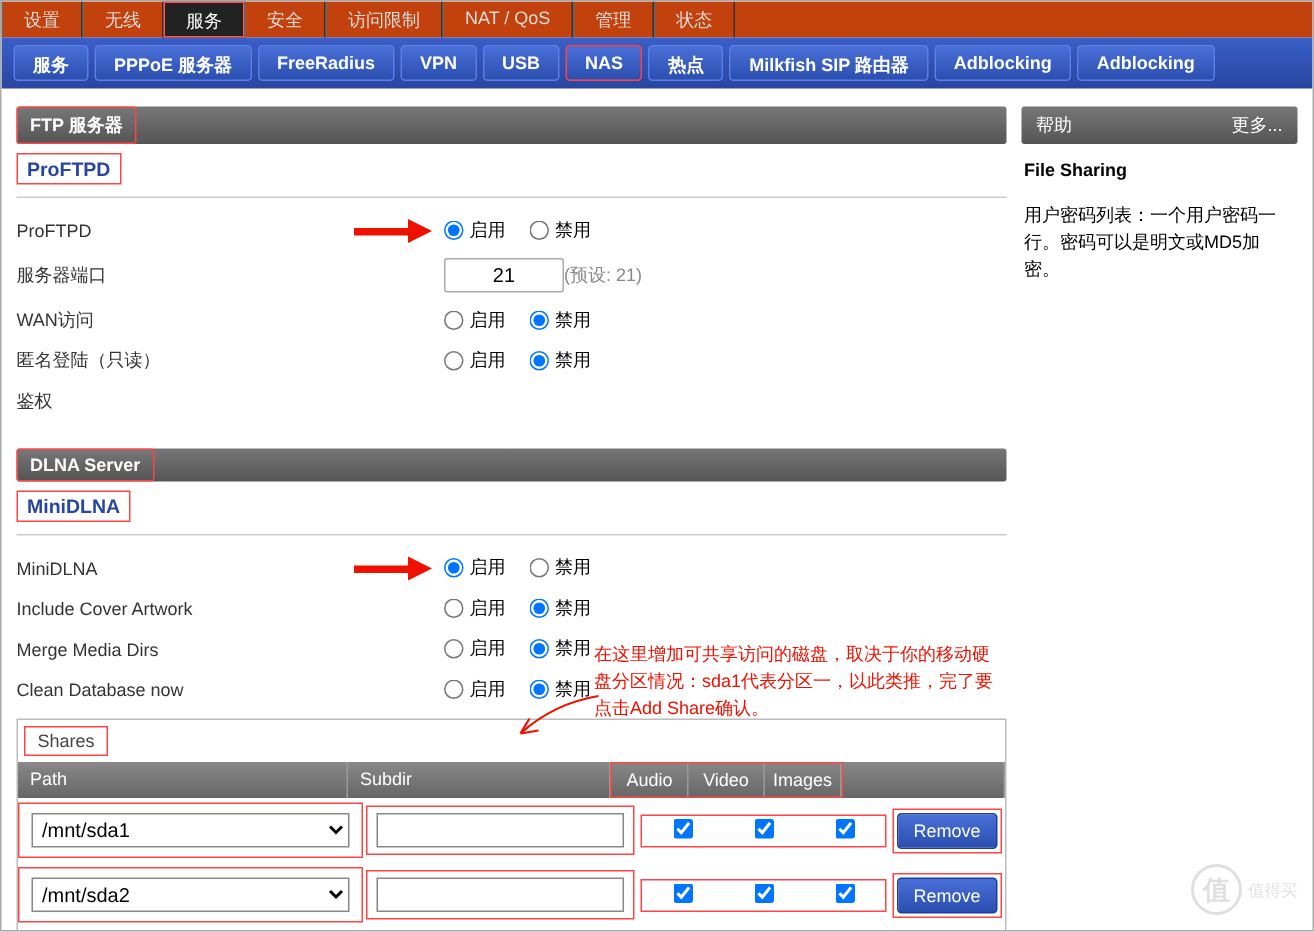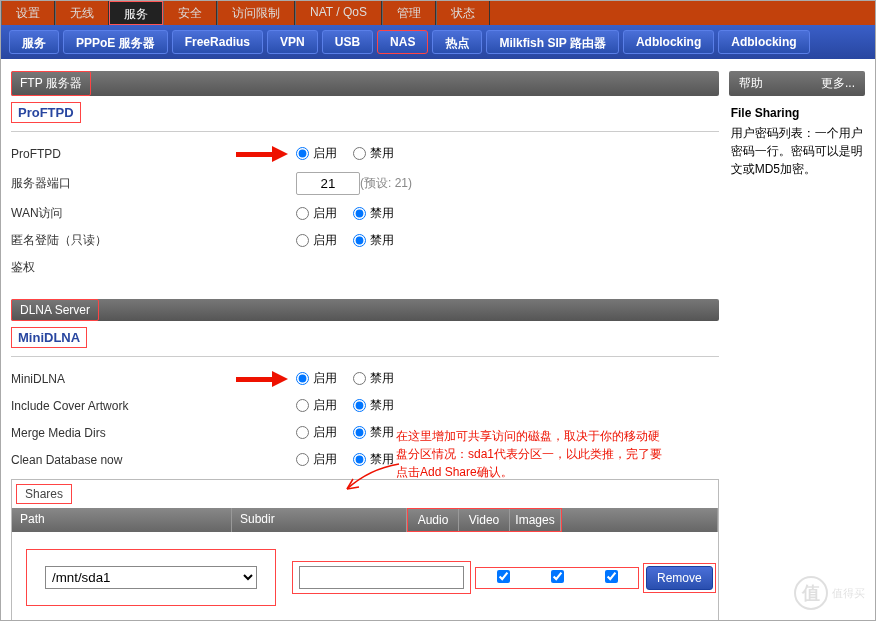--- a/index.html
+++ b/index.html
@@ -6,58 +6,58 @@
 body{font-family:Arial,"Microsoft YaHei",sans-serif;font-size:12px;background:#fff;width:876px;height:621px;overflow:hidden;position:relative;border:1px solid #aaa}
 .top-tabs{background:#c2410c;display:flex;height:24px}
 .top-tab{color:#ddd;padding:4px 14px;border-right:1px solid #333;border-left:1px solid #666;cursor:pointer;font-size:12px}
 .top-tab.active{background:#222;color:#fff;border:1px solid #f55}
 .sub-tabs{background:linear-gradient(#3a5fc8,#2846a0);display:flex;height:34px;padding:5px 8px;gap:4px}
 .sub-tab{color:#fff;background:linear-gradient(#4a6fd8,#2a4faf);border:1px solid #5a7fe8;border-radius:3px;padding:4px 12px;cursor:pointer;font-size:12px;font-weight:bold}
 .sub-tab.hl{border:1px solid #f44}
 .content{display:flex;padding:12px 10px;gap:10px}
 .main{flex:1}
 .aside{width:200px}
-.section-hdr{background:linear-gradient(#777,#555);color:#fff;font-weight:normal;padding:4px 10px;font-size:12px;border-radius:2px}
+.section-hdr{background:linear-gradient(#777,#555);color:#fff;font-weight:bold;padding:4px 10px;font-size:12px;border-radius:2px}
 .section-hdr.bd{display:inline-block;border:1.5px solid #f44;padding:3px 8px}
 .section-hdr-wrap{background:linear-gradient(#777,#555);border-radius:2px;padding:0;margin-bottom:0}
 .fieldset-title{color:#2846a0;font-weight:bold;font-size:13px;padding:8px 2px 4px}
 .fieldset-title.bd{border:1.5px solid #f44;display:inline-block;padding:2px 6px;margin:6px 0}
 hr.ft{border:0;border-top:1px solid #ccc;margin:2px 0 8px}
 .row{display:flex;align-items:center;padding:5px 0;font-size:12px}
 .lbl{width:225px;color:#333}
 .opts{display:flex;align-items:center;gap:6px}
 .opts label{margin-right:10px}
 .opts input[type=radio]{vertical-align:middle;margin-right:4px}
-.num-input{width:64px;text-align:center;border:1px solid #aaa;padding:3px;border-radius:2px}
+.num-input{width:80px;text-align:center;border:1px solid #aaa;padding:3px;border-radius:2px}
 .hint{color:#888;}
 .arrow{position:relative;width:55px;height:14px;margin-right:5px}
 .arrow::before{content:"";position:absolute;top:5px;left:0;width:38px;height:5px;background:#e10}
 .arrow::after{content:"";position:absolute;top:-1px;left:36px;border-left:16px solid #e10;border-top:8px solid transparent;border-bottom:8px solid transparent}
 .shares-box{border:1px solid #bbb;margin-top:6px}
 .shares-title{display:inline-block;border:1.5px solid #f44;padding:2px 8px;margin:4px;color:#444}
 .shares-head{display:flex;background:linear-gradient(#888,#666);color:#fff}
 .sh-col{padding:4px 8px;border-right:1px solid #999}
 .sh-path{width:220px}
 .sh-sub{width:175px}
 .sh-chk-group{display:flex;border:1.5px solid #f44}
 .sh-chk{width:51px;text-align:center;padding:4px 0;border-right:1px solid #999}
 .sh-act{flex:1}
 .shares-body .srow{display:flex;align-items:center;padding:3px 0}
 .sel{width:212px;margin:2px 4px;border:1px solid #888;padding:2px;background:#fff}
-.sel-wrap{border:1.5px solid #f44;padding:14px;margin:14px}
+.sel-wrap{border:1.5px solid #f44;padding:4px;margin:0}
 .sub-input{width:165px;margin:2px 4px;border:1px solid #888;padding:3px;background:#fff}
 .sub-wrap{border:1.5px solid #f44;padding:2px;margin:2px}
 .chk-cell{width:54px;text-align:center}
 .chk-wrap{display:flex;border:1.5px solid #f44;padding:2px 0;margin:2px}
 .btn{background:linear-gradient(#4a6fd8,#2a4faf);color:#fff;border:1px solid #1a3f9f;border-radius:3px;padding:4px 10px;cursor:pointer;font-size:12px}
 .btn-wrap{border:1.5px solid #f44;padding:2px;margin:2px;display:inline-block}
 .addshare-row{padding:6px;text-align:left;margin-left:288px}
 .help-hdr{background:linear-gradient(#777,#555);color:#fff;padding:4px 10px;display:flex;justify-content:space-between;align-items:center;border-radius:2px}
 .help-body{padding:8px 2px;font-size:12px;line-height:1.5}
-.help-body b{display:block;margin-bottom:2px}
+.help-body b{display:block;margin-bottom:12px}
 .note{position:absolute;color:#e10;font-size:12px;line-height:1.5;width:270px}
 .note-arrow{position:absolute;width:70px;height:40px}
 .watermark{position:absolute;right:10px;bottom:10px;opacity:0.12;font-size:11px;color:#000;display:flex;align-items:center;gap:4px}
 .watermark .c{width:34px;height:34px;border:2px solid #000;border-radius:50%;display:flex;align-items:center;justify-content:center;font-size:18px;font-weight:bold}
 </style>
 </head>
 <body>
 
 <div class="top-tabs">
   <div class="top-tab">设置</div>

